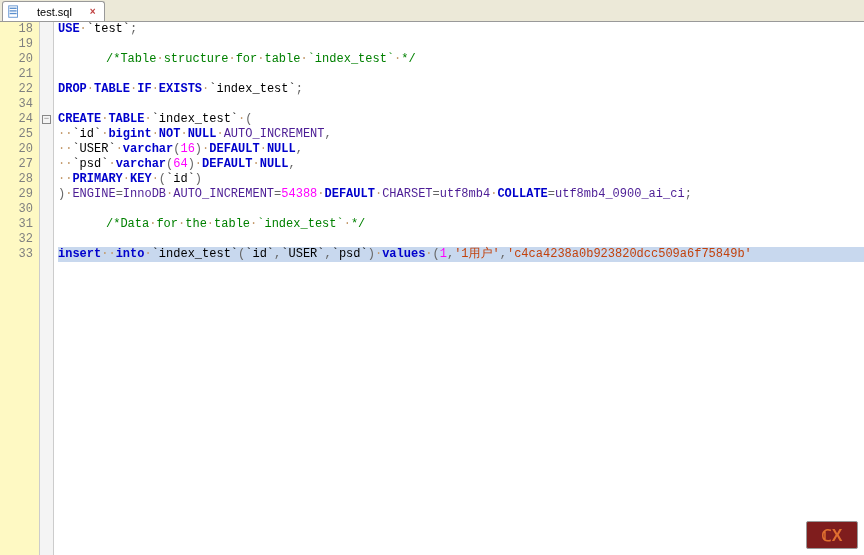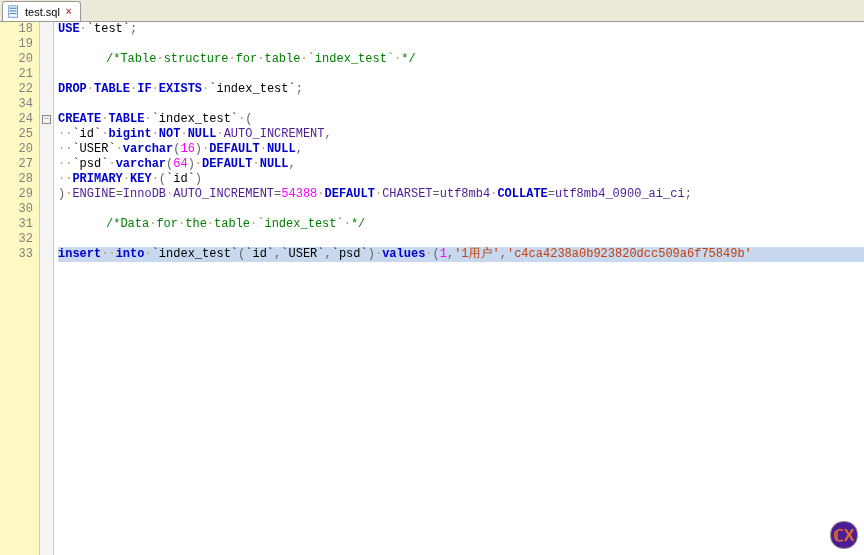--- a/index.html
+++ b/index.html
@@ -20,21 +20,21 @@
   }
   .tab {
     display: flex;
     align-items: center;
     padding: 2px 6px 2px 4px;
     background: #fff;
     border: 1px solid #999;
     border-bottom: none;
     border-radius: 3px 3px 0 0;
     margin-left: 2px;
-    gap: 4px;
+    gap: 16px;
     font-family: Tahoma, sans-serif;
     font-size: 11px;
     height: 20px;
   }
   .file-icon {
     display: inline-flex;
     width: 14px;
     height: 14px;
   }
   .close-x {
@@ -101,25 +101,25 @@
     right: 6px;
     bottom: 6px;
     display: flex;
     align-items: center;
     gap: 6px;
     color: #777;
     font-family: "Microsoft YaHei", sans-serif;
     font-size: 11px;
   }
   .watermark .logo {
-    width: 28px; height: 28px;
-    border:1px solid #999; border-radius:13px;
+    width: 52px; height: 28px;
+    border:1px solid #999; border-radius:2px;
     display:flex; align-items:center; justify-content:center;
     font-size:16px; font-weight:bold; color:#e07030;
-    background:#4c1d95;
+    background:#7f1d1d;
   }
 </style>
 </head>
 <body>
 
 <div class="tab-bar">
   <div class="tab">
     <span class="file-icon">
       <svg viewBox="0 0 16 16">
           <rect x="2" y="1" width="10" height="13" fill="#fff" stroke="#5a8fce"></rect>

